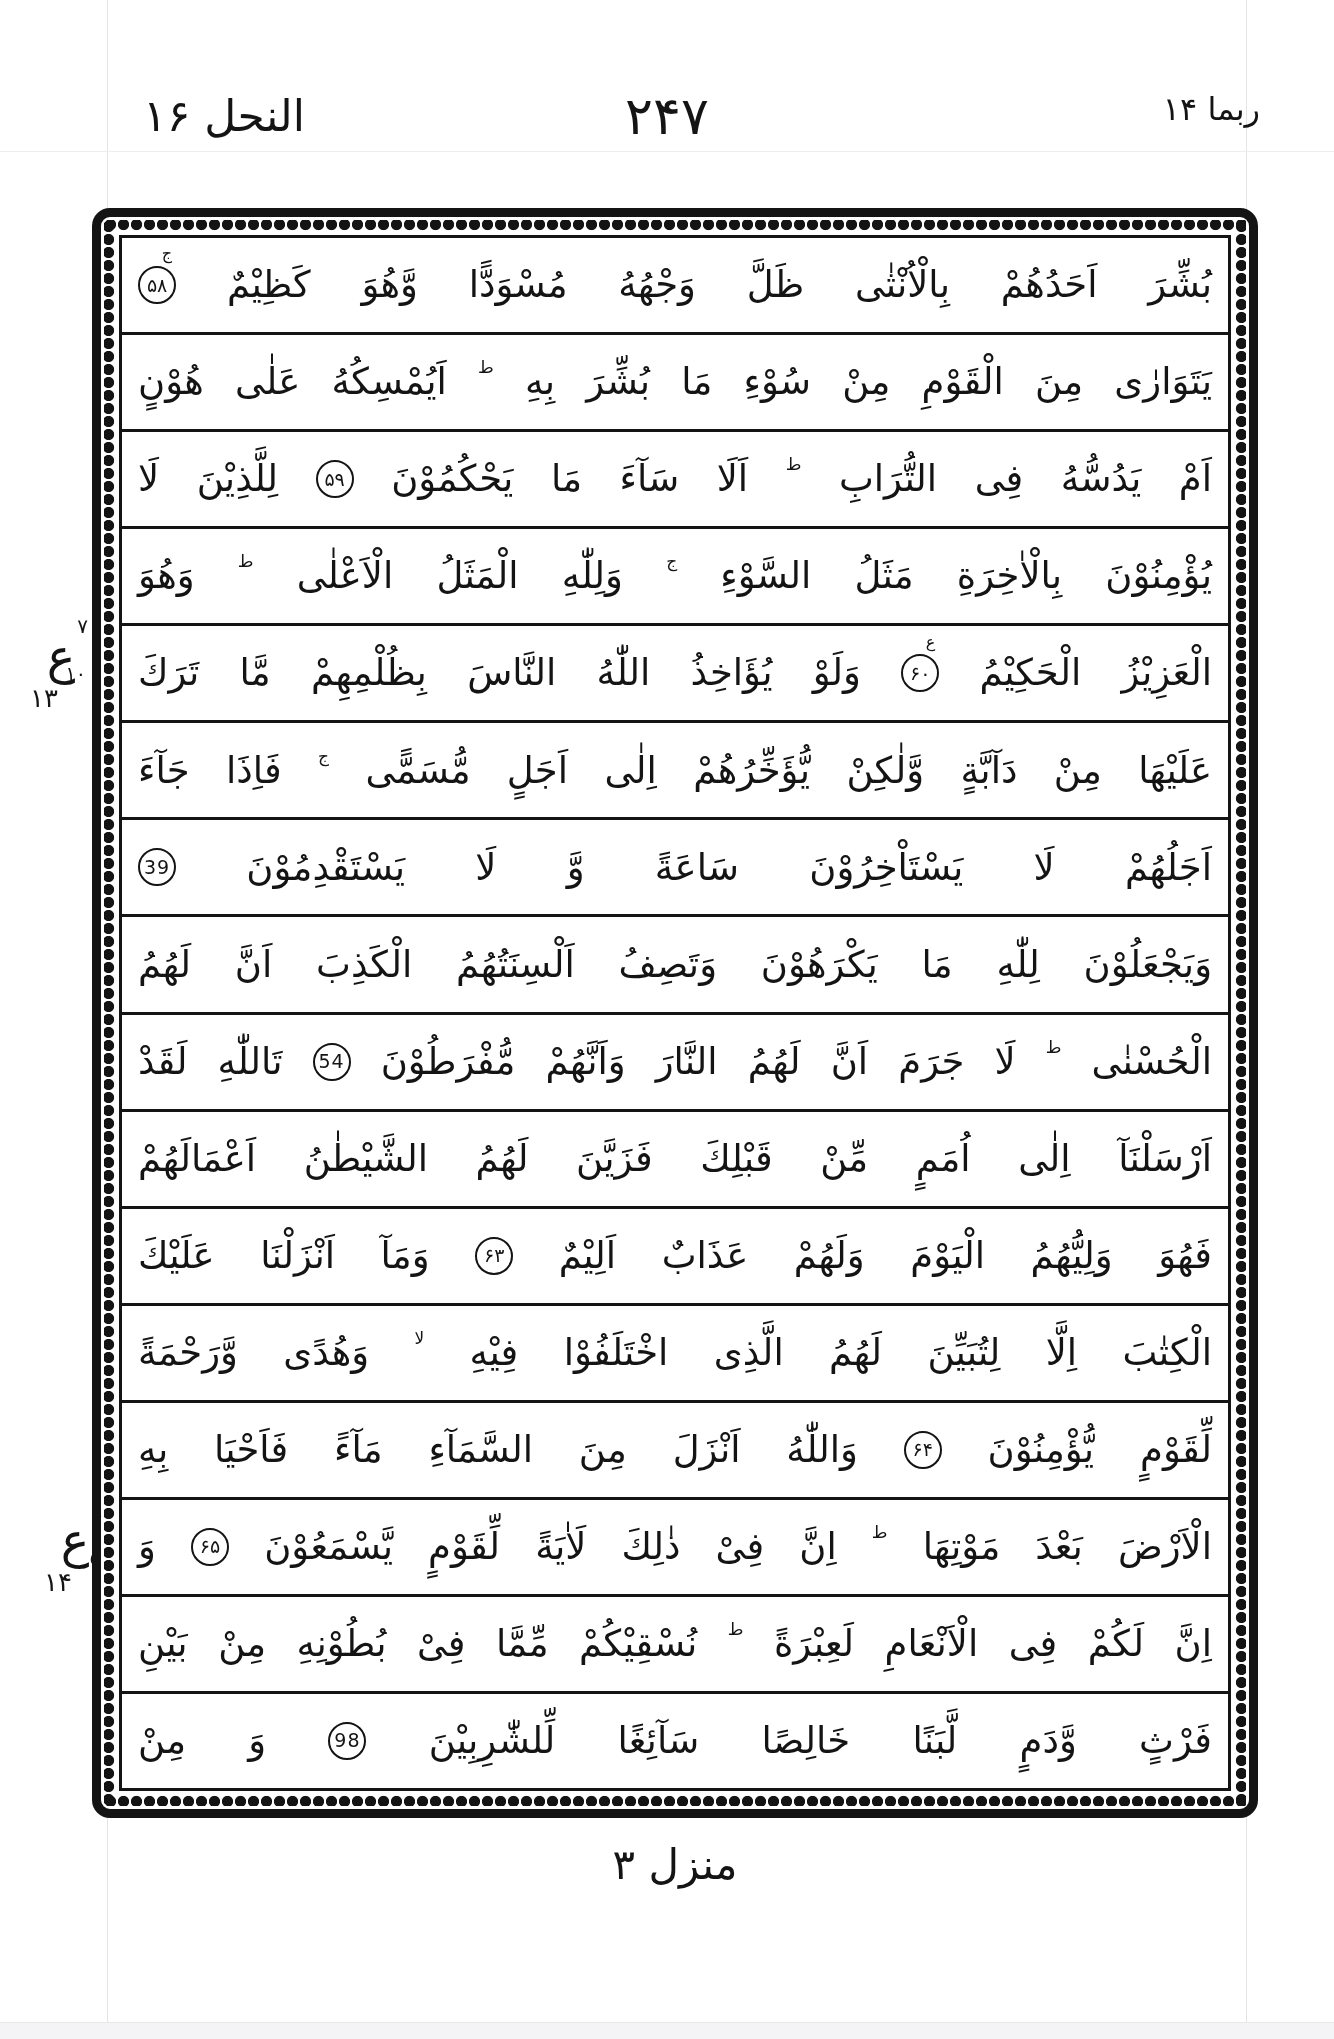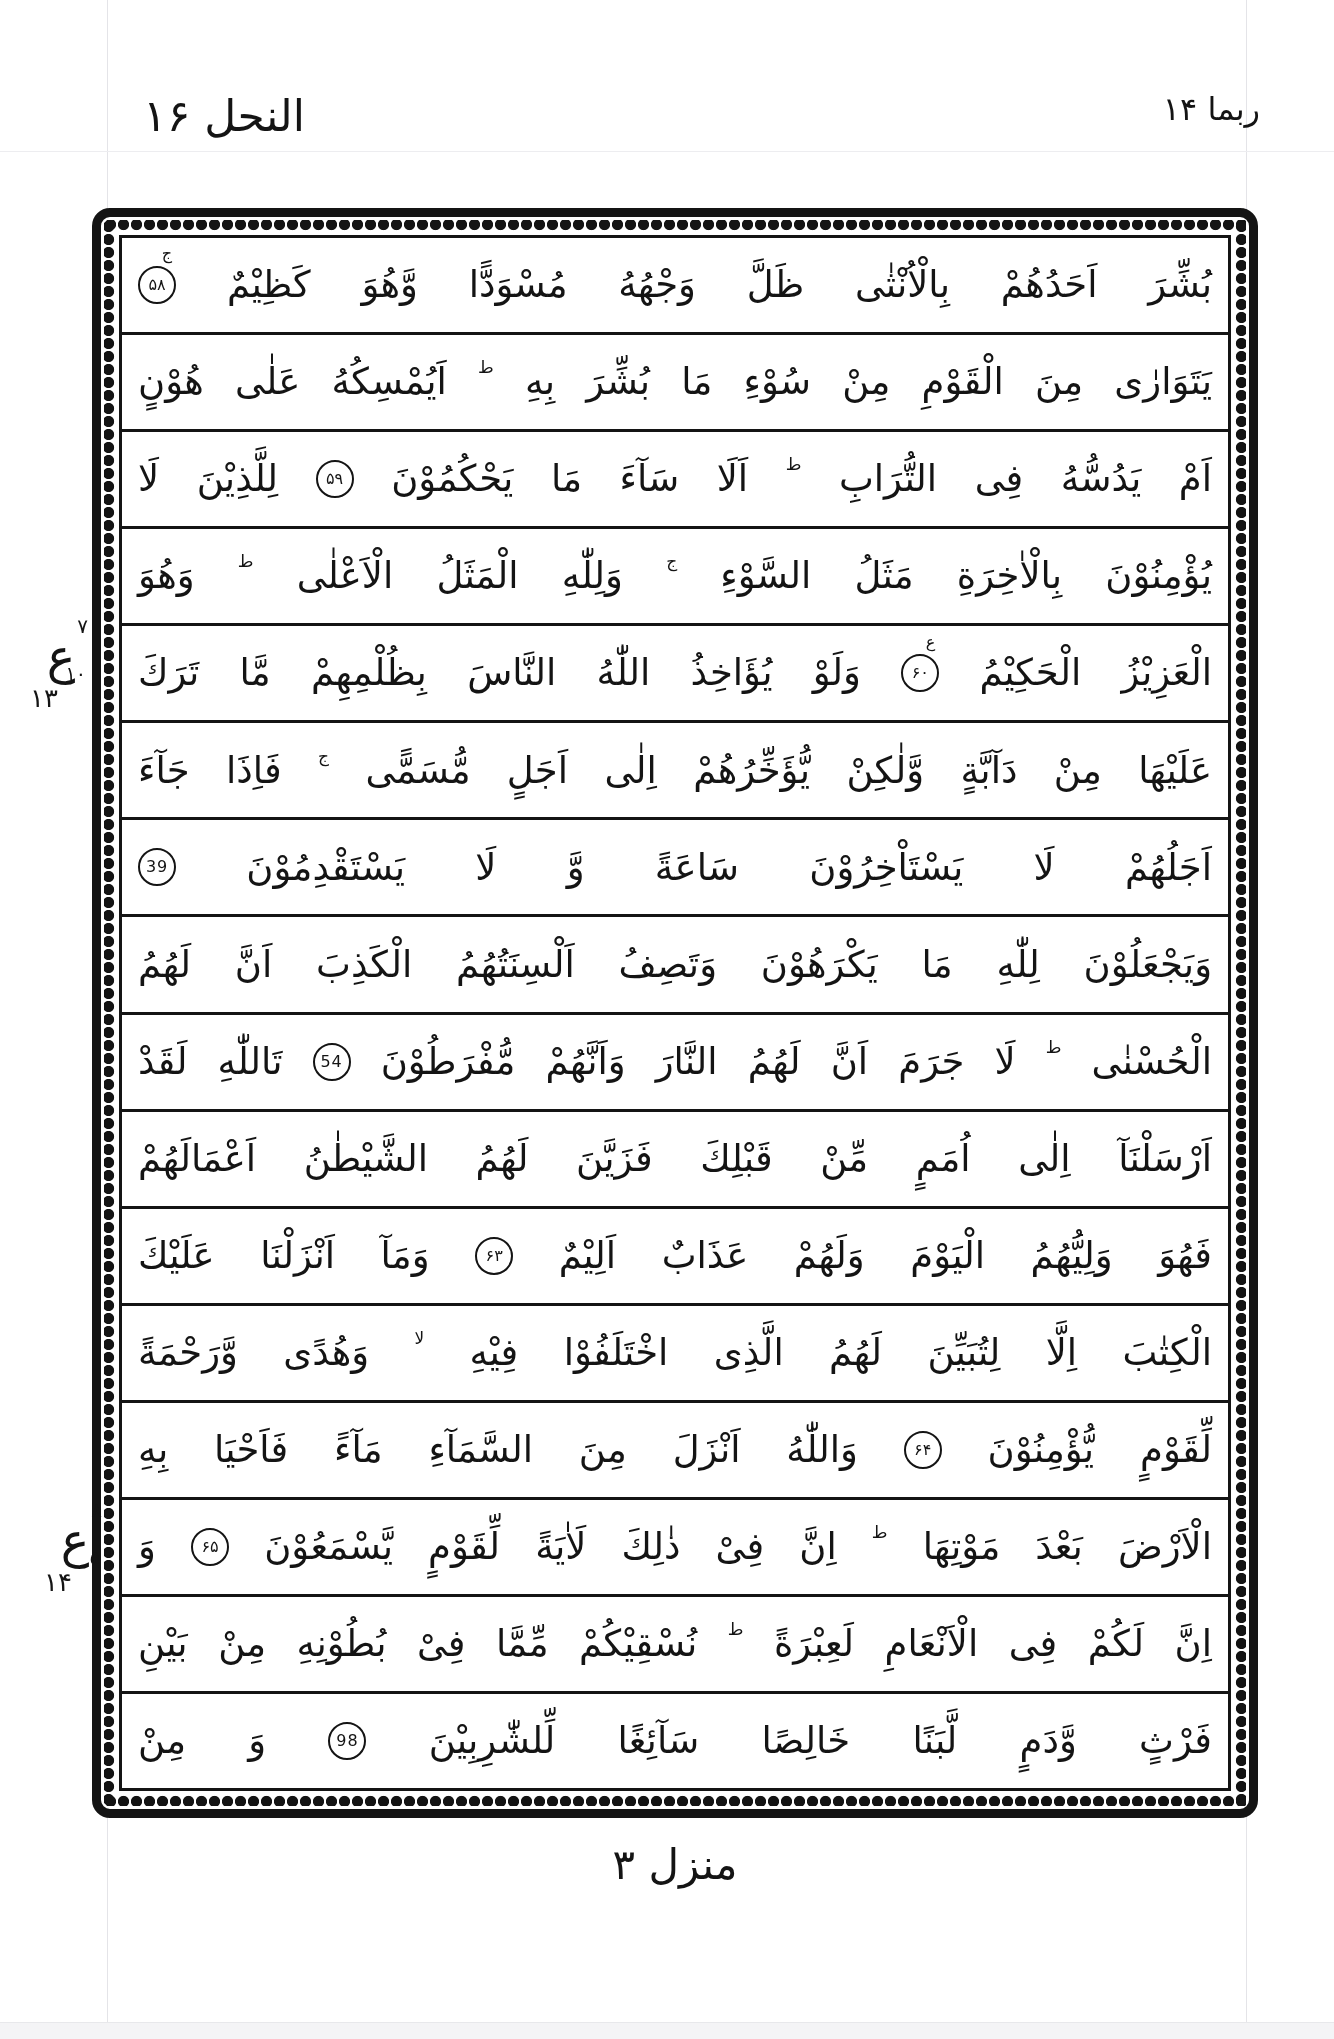--- a/index.html
+++ b/index.html
@@ -51,21 +51,21 @@
     width:100%;display:flex;direction:rtl;flex-wrap:nowrap;
     justify-content:space-between;align-items:center;
     font-size:37px;line-height:1.45;
   }
   .w{flex:0 0 auto;white-space:nowrap;}
   .aya{
     flex:0 0 auto;width:38px;height:38px;box-sizing:border-box;
     border:2.5px solid #141414;border-radius:50%;
     display:flex;align-items:center;justify-content:center;position:relative;
   }
-  .aya .num{font-size:16px;line-height:1;letter-spacing:1px;}
+  .aya .num{font-size:19px;line-height:1;letter-spacing:1px;}
   .aya .mark{position:absolute;top:-22px;right:2px;font-size:16px;line-height:1;}
   .stop{flex:0 0 auto;font-size:17px;align-self:flex-start;margin-top:4px;line-height:1;}
 
   
   .ruku{position:absolute;display:flex;flex-direction:column;align-items:center;line-height:1;z-index:3;}
   .ruku.first{left:30px;top:616px;width:62px;}
   .ruku.second{left:44px;top:1500px;width:62px;}
   .rk-top{font-size:20px;align-self:flex-end;margin-right:4px;}
   .rk-ain{font-size:48px;margin:-4px 0 0 0;}
   .rk-mid{font-size:19px;align-self:flex-end;margin:-16px 6px 0 0;}
@@ -77,20 +77,21 @@
 </head>
 <body>
 
 <div class="scan-vline left"></div>
 <div class="scan-vline right"></div>
 <div class="scan-hline"></div>
 <div class="scan-bottom-band"></div>
 
 <div class="header">
   <div class="surah-label">النحل ۱۶</div>
+  <div class="page-number">۲۴۷</div>
   <div class="juz-label">ربما ۱۴</div>
 </div>
 
 <div class="ruku first">
   <span class="rk-top">۷</span>
   <span class="rk-ain">ع</span>
   <span class="rk-mid">۱۰</span>
   <span class="rk-bot">۱۳</span>
 </div>
 <div class="ruku second">

